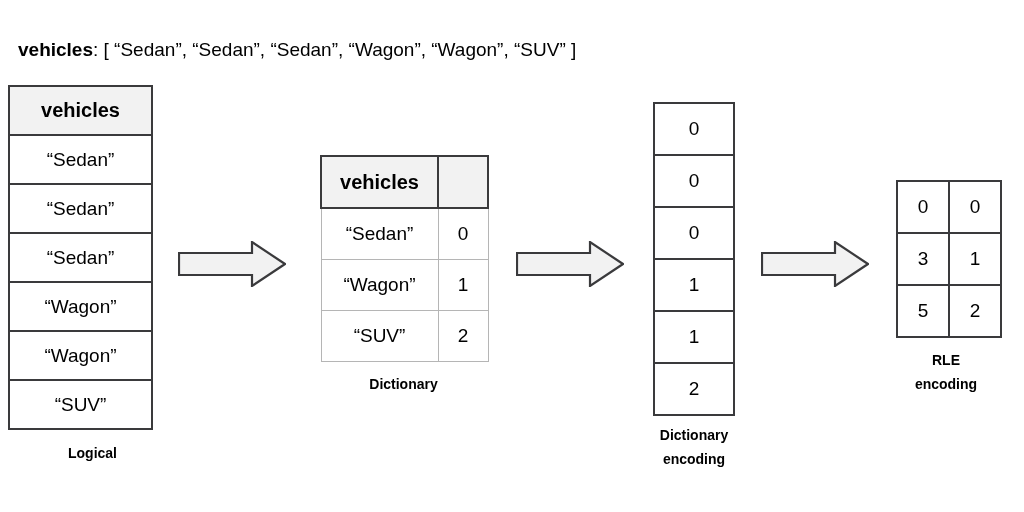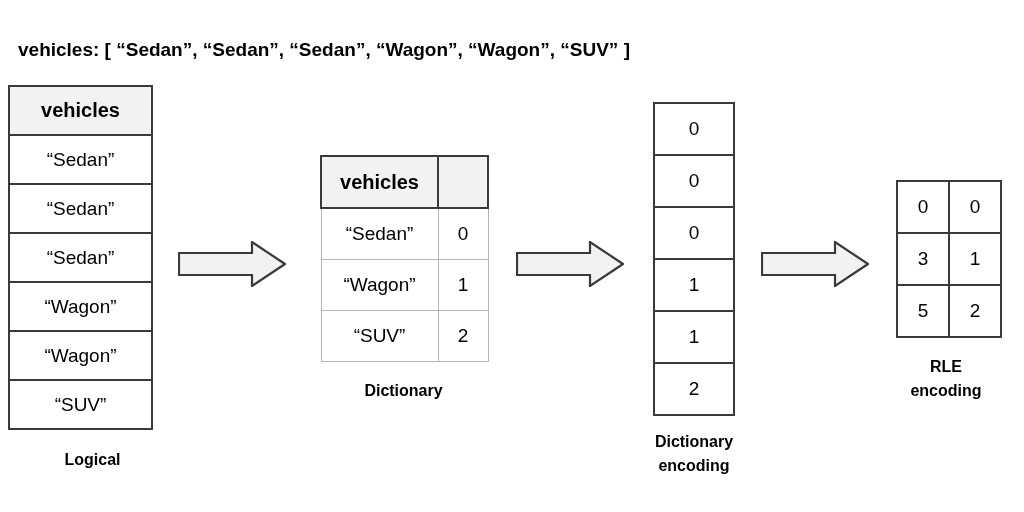--- a/index.html
+++ b/index.html
@@ -19,21 +19,21 @@
   
   #caption {
     position: absolute;
     left: 18px;
     top: 38px;
     font-size: 19px;
     line-height: 24px;
     white-space: nowrap;
   }
   #caption .varname { font-weight: bold; }
-  #caption .rest { font-weight: bold; }
+  #caption .rest { font-weight: normal; }
 
   
   .tbl {
     position: absolute;
     border-collapse: collapse;
     table-layout: fixed;
   }
   .tbl td, .tbl th {
     padding: 0;
     text-align: center;
@@ -100,25 +100,24 @@
     border: 2px solid #3a3a3c;
     height: 50px;
     font-size: 19px;
     width: 50px;
   }
 
   
   .tbl-caption {
     position: absolute;
     font-weight: bold;
-    font-size: 16px;
+    font-size: 14px;
     line-height: 24px;
     text-align: center;
     white-space: pre-line;
-    margin-top: 7px;
   }
   #logical-caption    { left: 20px;   top: 441px; width: 145px; }
   #dictionary-caption { left: 320px; top: 372px; width: 167px; }
   #dictenc-caption    { left: 633px; top: 423px; width: 122px; }
   #rle-caption        { left: 886px; top: 348px; width: 120px; }
 
   
   .arrow {
     position: absolute;
     width: 108px;

